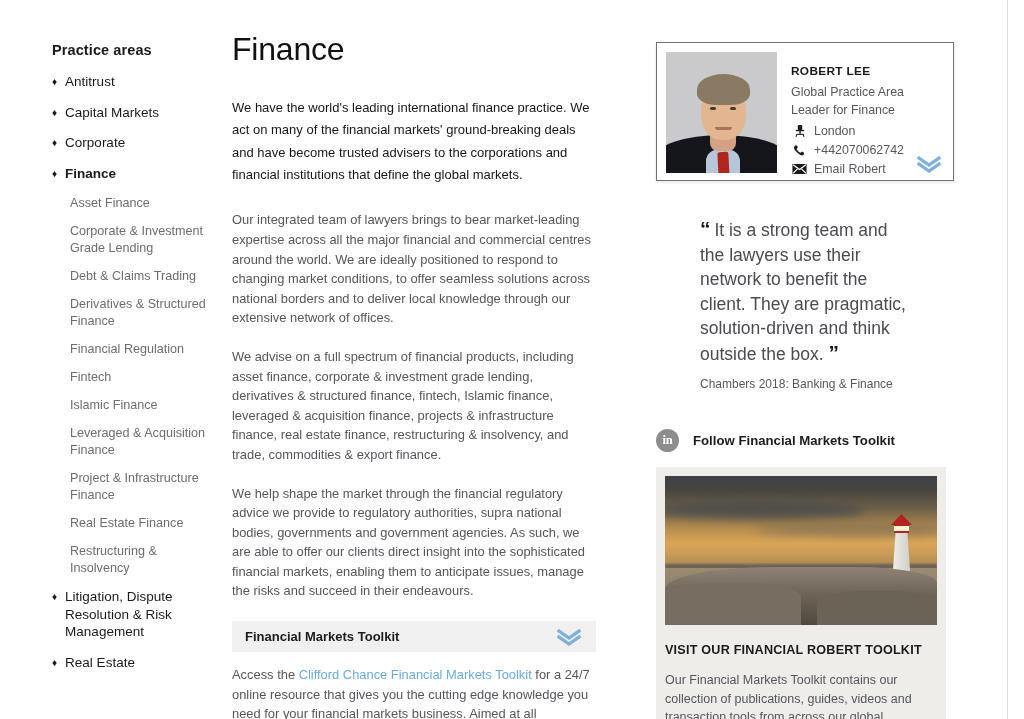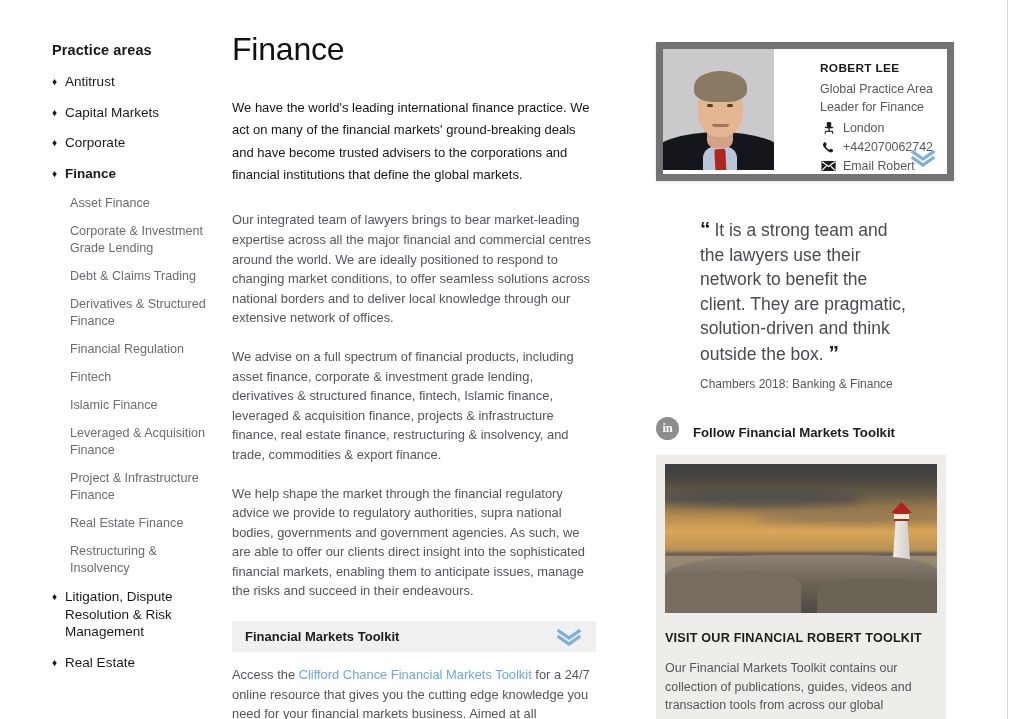--- a/index.html
+++ b/index.html
@@ -146,25 +146,25 @@
   .rail {
     position: absolute;
     left: 656px;
     top: 42px;
     width: 298px;
   }
 
   .contact-card {
     position: relative;
     background: #ffffff;
-    border: 7px solid #737373;
+    border: 1px solid #737373;
     box-shadow: 0 1px 3px rgba(0,0,0,.13);
     height: 139px;
+    padding: 9px;
     display: flex;
-    gap: 32px;
   }
   .portrait {
     flex: 0 0 auto;
     width: 111px;
     height: 121px;
     position: relative;
     overflow: hidden;
     background: #c9c9cb;
   }
   
@@ -268,23 +268,23 @@
     letter-spacing: -1px;
   }
   .quote-attr {
     margin-top: 11px;
     font-size: 12px;
     color: #57575e;
   }
 
   
   .follow-row {
-    margin-top: 26px;
+    margin-top: 38px;
     display: flex;
-    align-items: flex-end;
+    align-items: center;
     cursor: pointer;
   }
   .li-badge {
     flex: 0 0 auto;
     width: 23px; height: 23px;
     border-radius: 50%;
     background: #8d8d8d;
     color: #ffffff;
     font-size: 12.5px;
     font-weight: bold;

